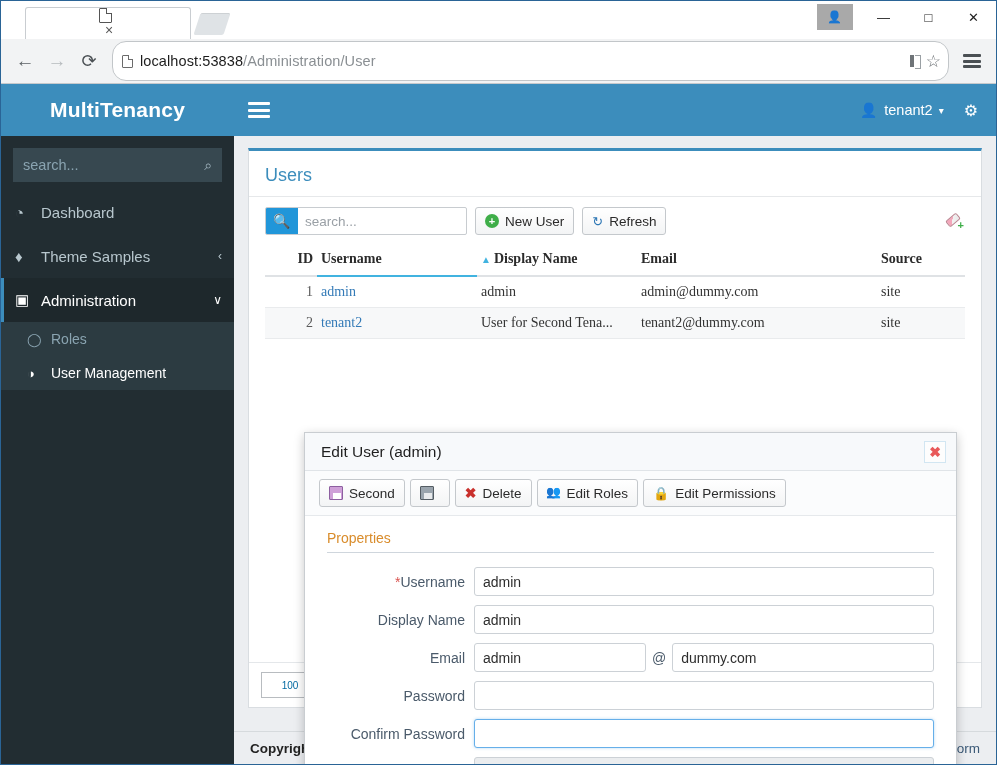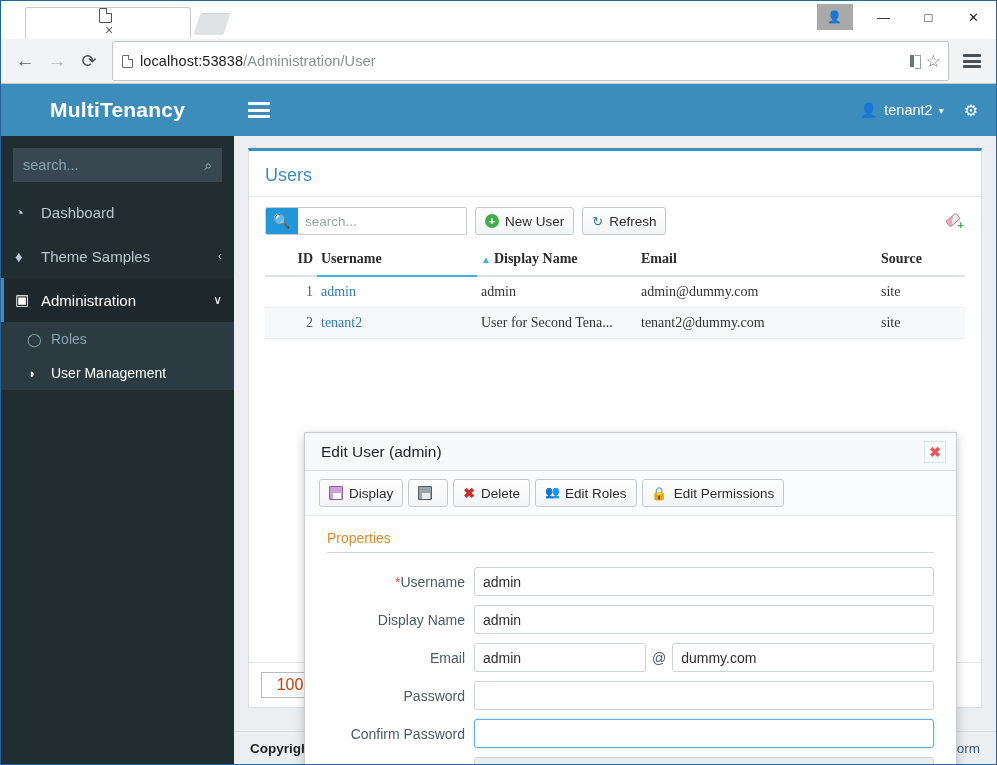--- a/index.html
+++ b/index.html
@@ -112,21 +112,21 @@
     flex: 0 0 auto;
   }
   .nav-icon.disabled { color: #b6babd; }
   .nav-icon.reload { font-size: 18px; color: #4c5155; }
   #urlbar {
     flex: 1 1 auto;
     height: 40px;
     margin: 0 7px;
     background: #ffffff;
     border: 1px solid #c2c6c9;
-    border-radius: 2px;
+    border-radius: 14px;
     display: flex; align-items: center;
     padding: 16px 4px;
   }
   .url-page-icon {
     width: 11px; height: 13px;
     border: 1px solid #6b6b6b;
     border-radius: 1px;
     margin: 0 7px 0 5px;
     position: relative;
     flex: 0 0 auto;
@@ -389,21 +389,21 @@
     border-top: 1px solid #e4e7ea;
     background: #ffffff;
     padding: 9px 12px;
     display: flex; align-items: center;
   }
   .page-size {
     border: 1px solid #b8bcc0;
     background: #fff;
     height: 26px; width: 58px;
     display:flex; align-items:center; justify-content:center;
-    font-size: 16px; color: #c2410c;
+    font-size: 10px; color: #0369a1;
   }
 
   
   #appfooter {
     position: absolute;
     left: 233px; right: 0; bottom: 0;
     height: 33px;
     background: #eceef1;
     border-top: 1px solid #d6dadd;
     display: flex; align-items: center;
@@ -660,21 +660,21 @@
       <div id="dlg-head">
         <span id="dlg-title">Edit User (admin)</span>
         <span id="dlg-close">✖</span>
       </div>
 
       <div id="dlg-toolbar">
         <div class="tb-btn">
           <span class="ic">
               <span class="ic-save"></span>
             </span>
-          <span>Display</span>
+          <span>Second</span>
         </div>
         <div class="tb-btn">
           <span class="ic">
               <span class="ic-save gray"></span>
             </span>
         </div>
         <div class="tb-btn">
           <span class="ic ic-x">✖</span>
           <span>Delete</span>
         </div>

